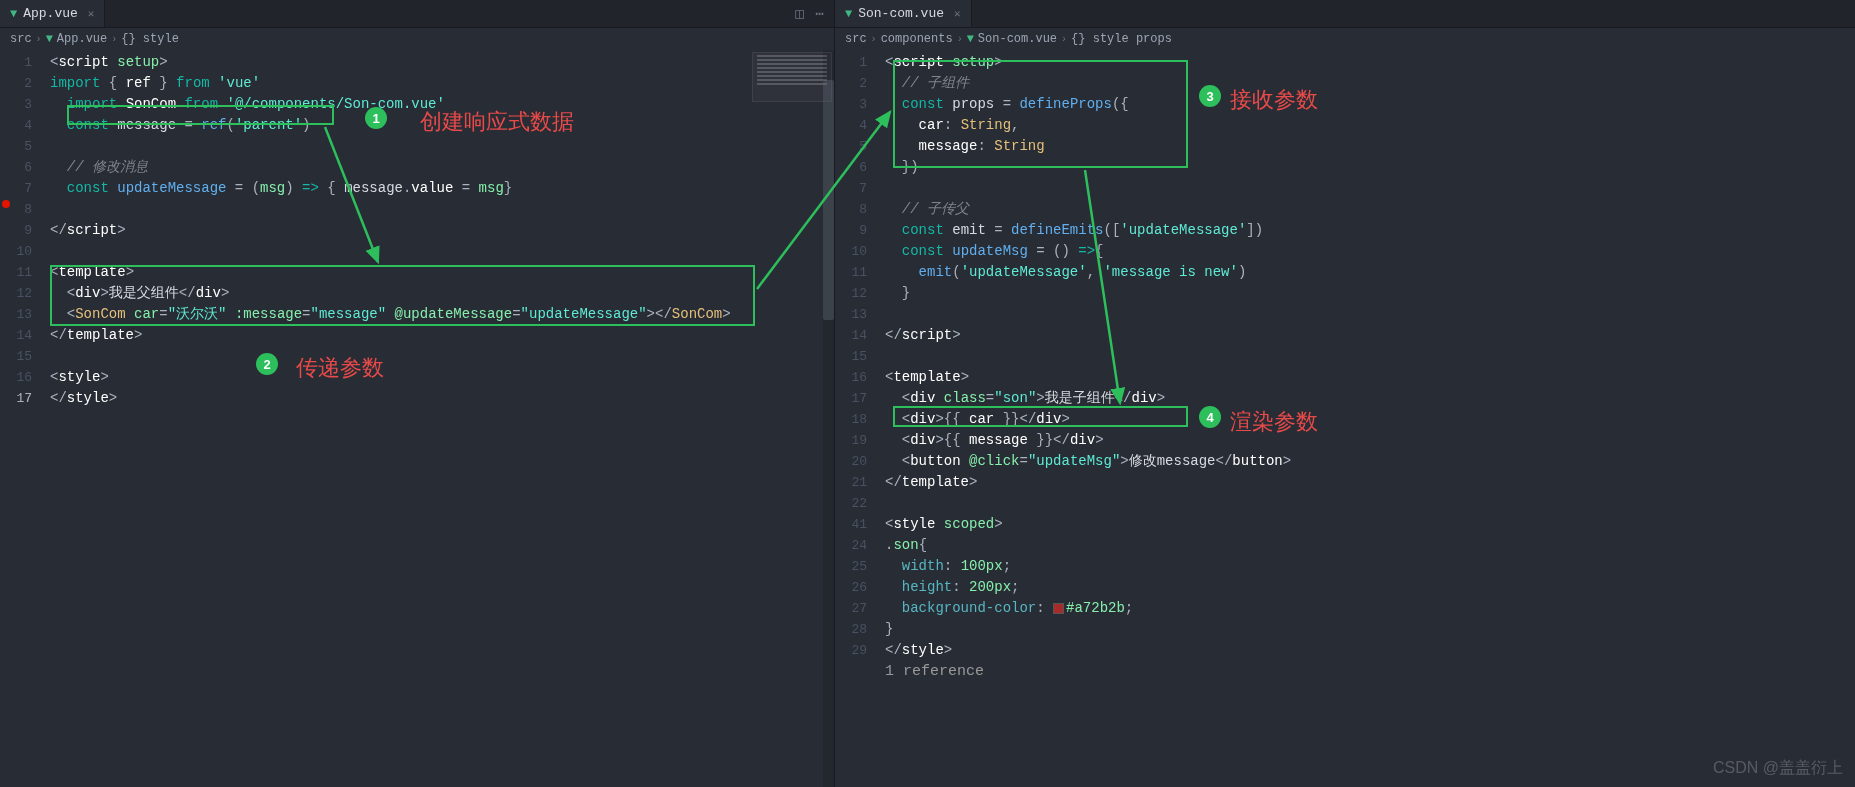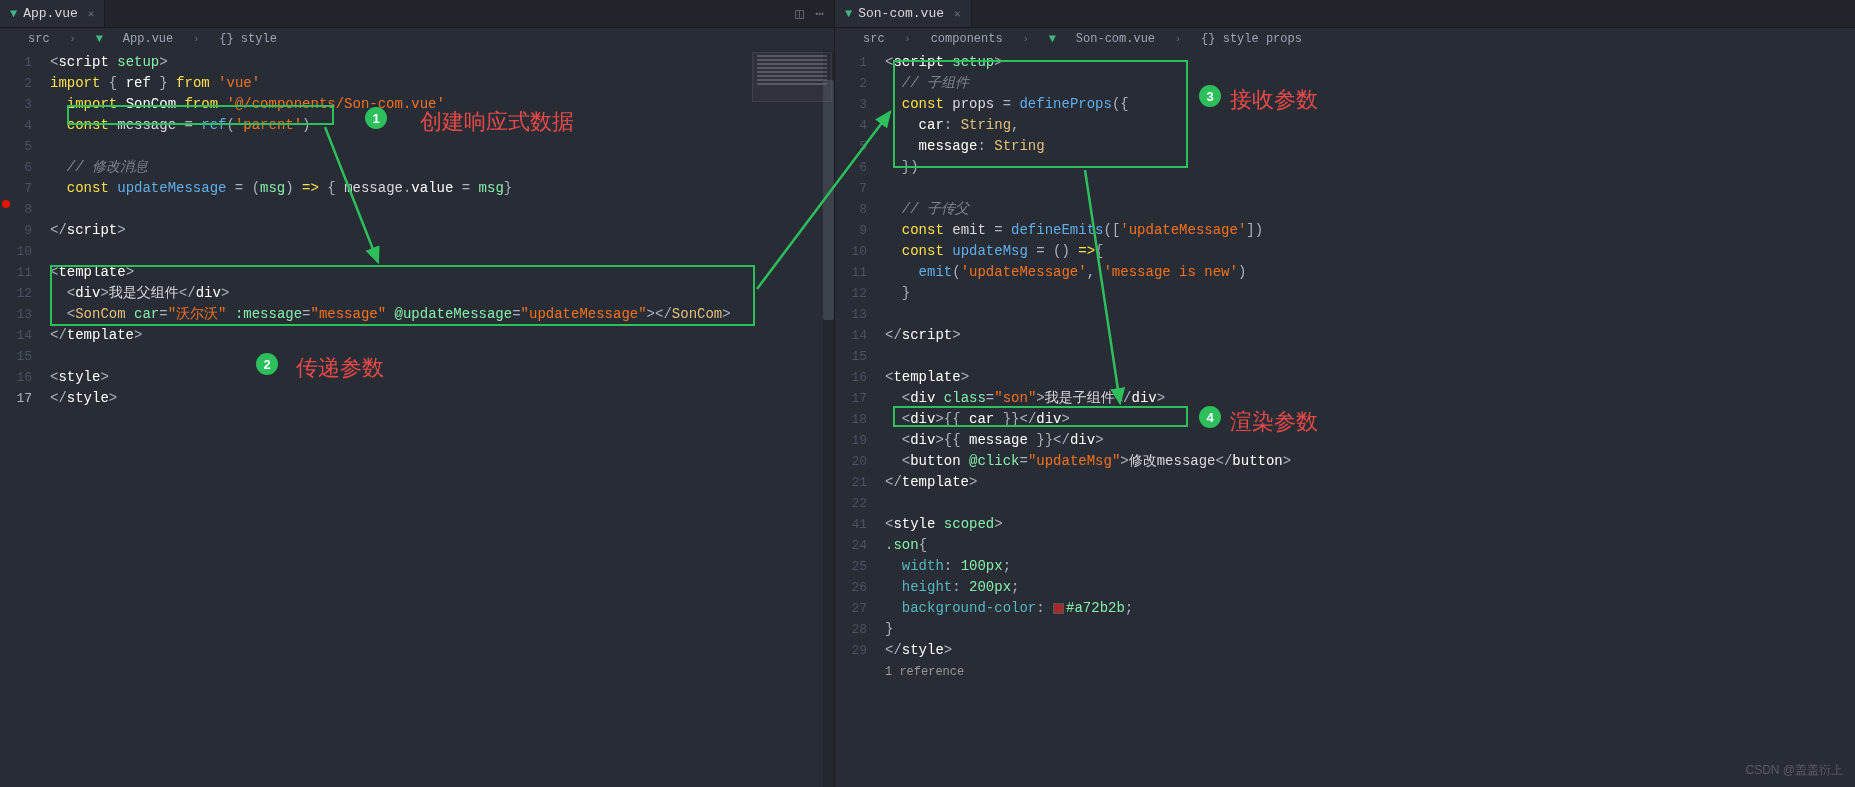--- a/index.html
+++ b/index.html
@@ -52,24 +52,24 @@
   margin-left: auto;
   display: flex;
   gap: 12px;
   padding-right: 10px;
   color: #6b717d;
   font-size: 14px;
 }
 
 .breadcrumb {
   height: 22px;
-  padding: 0 28px;
+  padding: 0 10px;
   display: flex;
   align-items: center;
-  gap: 20px;
+  gap: 4px;
   font-size: 12px;
   color: #9da5b4;
   background: #282c34;
 }
 .breadcrumb .sep { color: #6b717d; font-size: 10px; }
 .braces { color: #9da5b4; }
 
 .editor {
   flex: 1;
   display: flex;
@@ -99,30 +99,30 @@
 .breakpoint {
   position: absolute;
   left: 2px;
   width: 8px;
   height: 8px;
   background: #e51400;
   border-radius: 50%;
 }
 
 .c-tag { color: #abb2bf; }
-.c-keyword { color: #fde047; }
+.c-keyword { color: #14b8a6; }
 .c-attr { color: #86efac; }
-.c-string { color: #f97316; }
+.c-string { color: #5eead4; }
 .c-func { color: #56b6c2; }
 .c-var { color: #ffffff; }
 .c-comment { color: #7f848e; font-style: italic; }
 .c-component { color: #e5c07b; }
 .c-blue { color: #61afef; }
 .c-white { color: #d7dae0; }
-.c-ref { color: #999; font-size: 12px; }
+.c-ref { color: #999; font-size: 15px; }
 
 
 .box {
   position: absolute;
   border: 2px solid #2dbf5c;
   pointer-events: none;
   z-index: 5;
 }
 .badge {
   position: absolute;
@@ -185,21 +185,21 @@
   width: 11px;
   background: rgba(120,130,140,0.3);
   border-radius: 2px;
 }
 
 .watermark {
   position: absolute;
   right: 12px;
   bottom: 8px;
   color: rgba(200,200,210,0.3);
-  font-size: 12px;
+  font-size: 16px;
   font-family: "Microsoft YaHei", sans-serif;
   z-index: 20;
 }
 
 .color-swatch {
   display: inline-block;
   width: 11px;
   height: 11px;
   background: #a72b2b;
   border: 1px solid #555;

